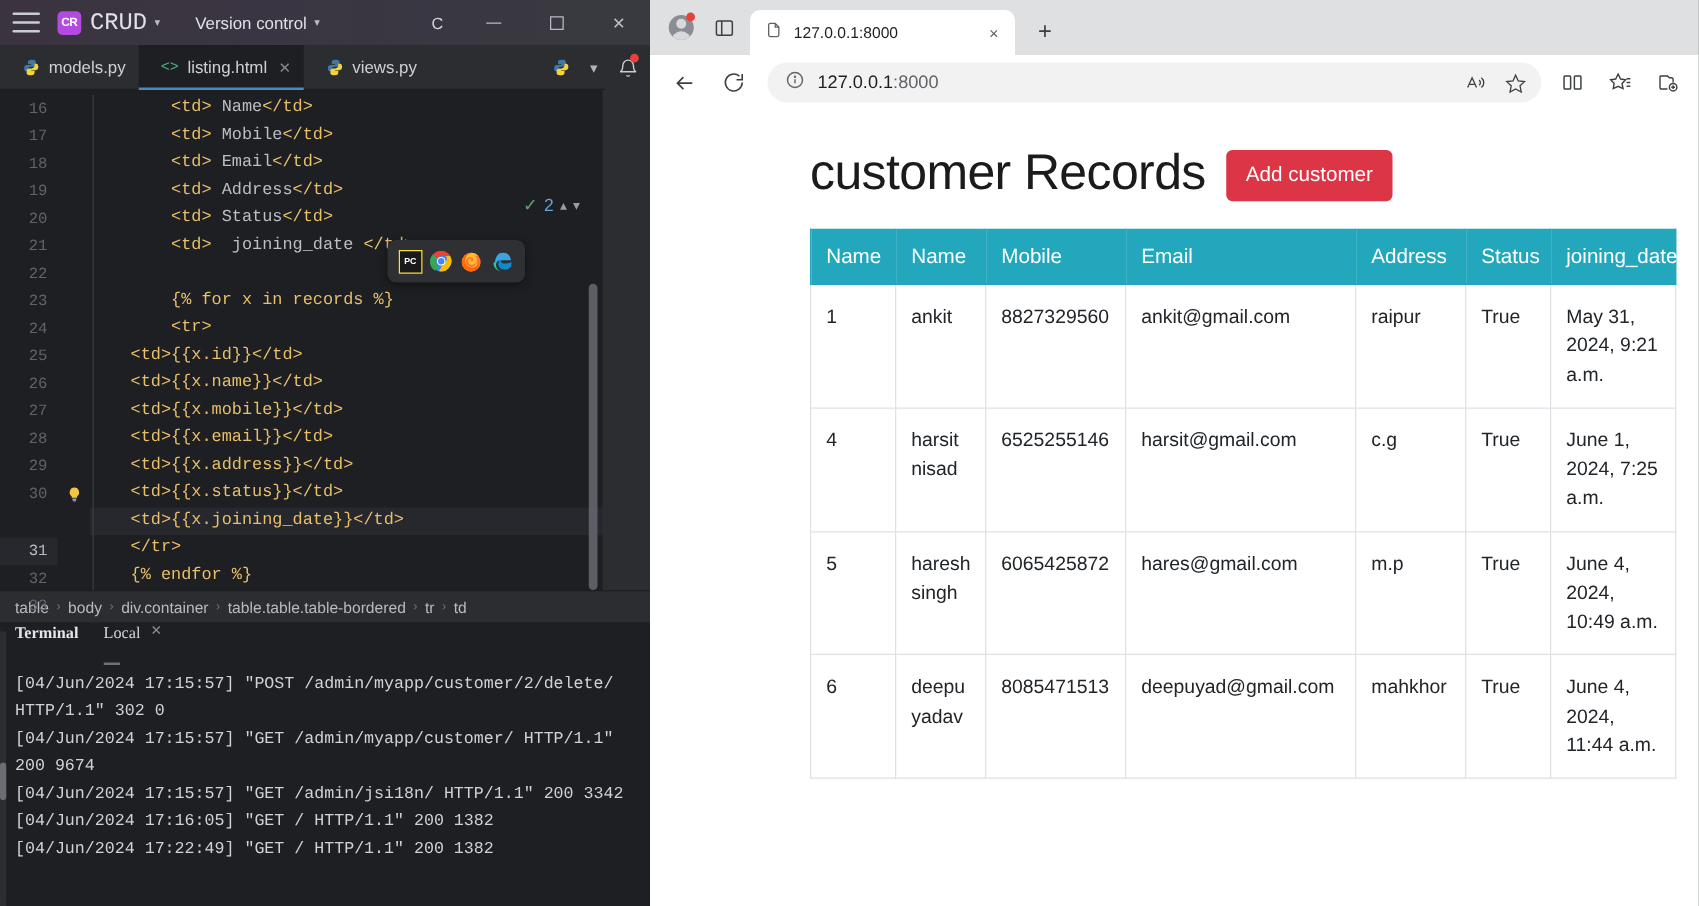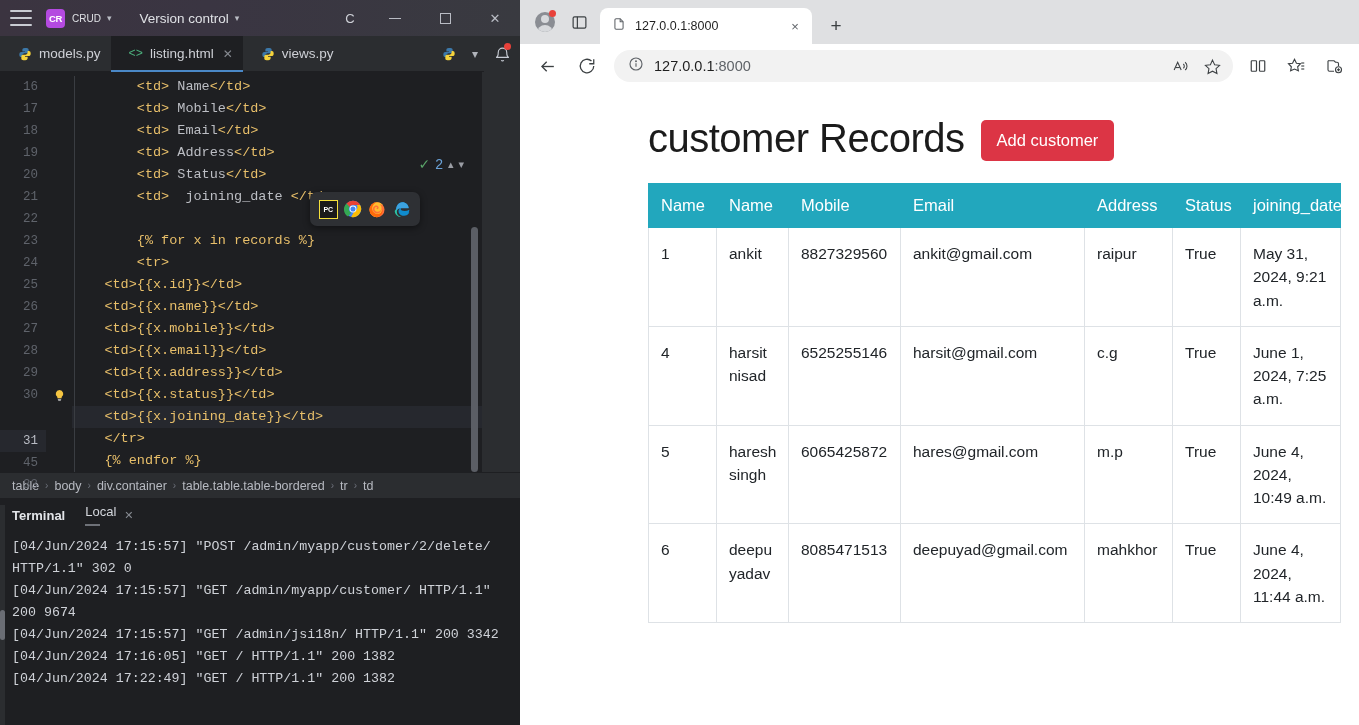--- a/index.html
+++ b/index.html
@@ -21,21 +21,21 @@
     background: linear-gradient(90deg,#3b3440 0%,#3a3542 40%,#393a40 100%);
     padding-left: 10px; position: relative;
   }
   .hamburger { width: 22px; height: 16px; display:flex; flex-direction:column; justify-content:space-between; margin-right: 14px; cursor:pointer;}
   .hamburger i { display:block; height:2px; background:#c9ccd3; border-radius:1px;}
   .proj-badge {
     width: 19px; height: 19px; border-radius: 4px; background:#b44ae0;
     color:#fff; font-size:9.5px; font-weight:bold; display:flex;
     align-items:center; justify-content:center; letter-spacing:-0.3px;
   }
-  .proj-name { font-size: 10px; color:#dfe1e5; margin-left: 7px; }
+  .proj-name { font-size: 19px; color:#dfe1e5; margin-left: 7px; font-family: Liberation Mono, monospace; }
   .caret-dn { margin-left:6px; font-size:9px; color:#b9bcc4; }
   .vcs { font-size: 13.5px; color:#dfe1e5; margin-left: 28px; }
   .win-ctrls { position:absolute; right: 0; top:0; height:36px; display:flex; align-items:center; }
   .win-ctrls > div { width:50px; height:36px; display:flex; align-items:center; justify-content:center; color:#b9bcc4; font-size:13px;}
   .win-ctrls .c-lbl { color:#cfd2d8; font-size:13px; width: 40px;}
   .sq { width:11px;height:11px;border:1px solid #b9bcc4;}
   .dash { width:12px;height:1px;background:#b9bcc4;}
 
   .ide-tabs {
     height: 36px; background: #2b2d30; display:flex; align-items:center;
@@ -83,21 +83,21 @@
   .ed-scroll { position:absolute; right:42px; top:155px; width:7px; height:245px; background:#5b5e65; border-radius:4px;}
   .ed-rightpane { position:absolute; right:0; top:0; width:38px; height:100%; background:#2b2d30;}
 
   .breadcrumb {
     height: 26px; background:#2b2d30; display:flex; align-items:center;
     padding-left: 12px; font-size:12.5px; color:#b7bac1; gap:6px;
     border-top:1px solid #1e1f22;
   }
   .breadcrumb .sep { color:#6d717a; font-size:10px;}
 
-  .term-head { height: 34px; background:#1e1f22; display:flex; align-items:center; padding-left:12px; gap:20px; position:relative;}
+  .term-head { height: 34px; background:#1e1f22; display:flex; padding-left:12px; gap:20px; position:relative;font-family:Liberation Serif, serif;}
   .term-head .t1 { font-size:13px; color:#e3e5e9; font-weight:bold;}
   .term-head .t2 { font-size:13px; color:#d3d6dc; position:relative; padding-bottom:7px;}
   .term-head .t2:after { content:''; position:absolute; left:0; right:16px; bottom:0; height:2px; background:#6e7178;}
   .term-head .tclose { color:#878b92; font-size:11px; margin-left:-12px;}
   .term-body { background:#1e1f22; padding: 4px 0 0 12px; height: 189px; overflow:hidden;}
   .term-body .l { font-family:"Liberation Mono",monospace; font-size:13.3px; line-height:22px; color:#cfd2d8; white-space:pre-wrap;}
   .term-leftstrip { position:absolute; left:0; top:505px; width:5px; height:220px; background:#2b2d30;}
   .term-handle { position:absolute; left:0; top:610px; width:5px; height:30px; background:#6a6d74; border-radius:3px;}
 
   
@@ -236,21 +236,21 @@
           <div class="ln">22</div>
           <div class="ln">23</div>
           <div class="ln">24</div>
           <div class="ln">25</div>
           <div class="ln">26</div>
           <div class="ln">27</div>
           <div class="ln">28</div>
           <div class="ln">29</div>
           <div class="ln">30</div>
           <div class="ln cur">31</div>
-          <div class="ln">45</div>
+          <div class="ln">32</div>
           <div class="ln">33</div>
           <div class="ln">34</div>
         </div>
       <div class="bulbcol" id="bulbcol">
           <div class="slot"></div>
           <div class="slot"></div>
           <div class="slot"></div>
           <div class="slot"></div>
           <div class="slot"></div>
           <div class="slot"></div>

